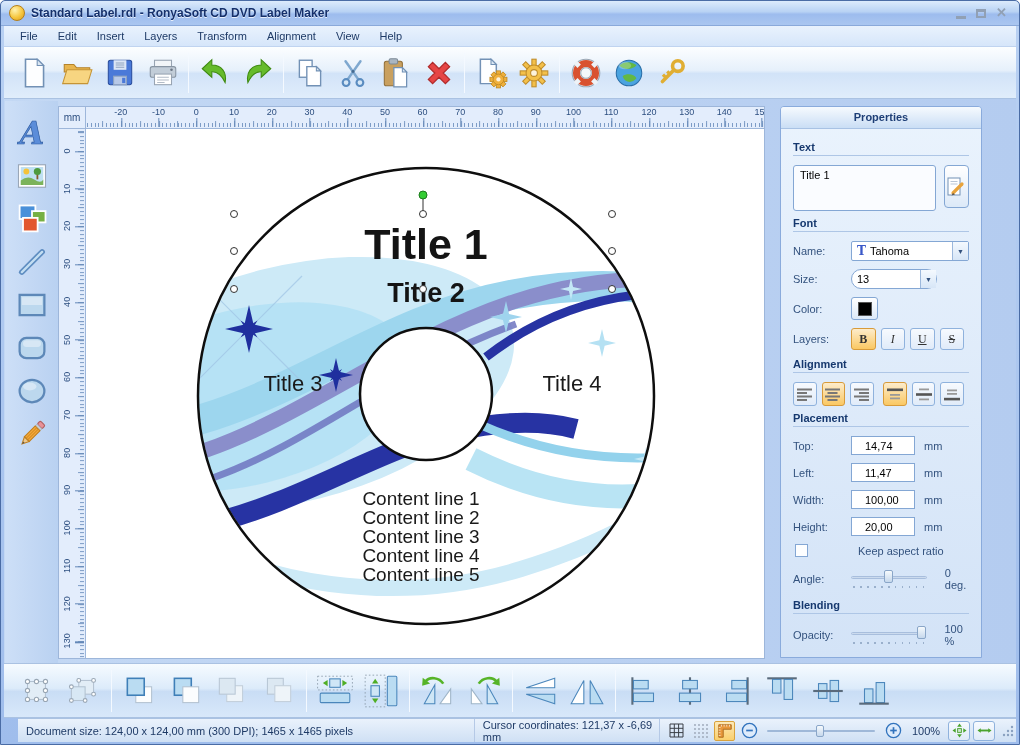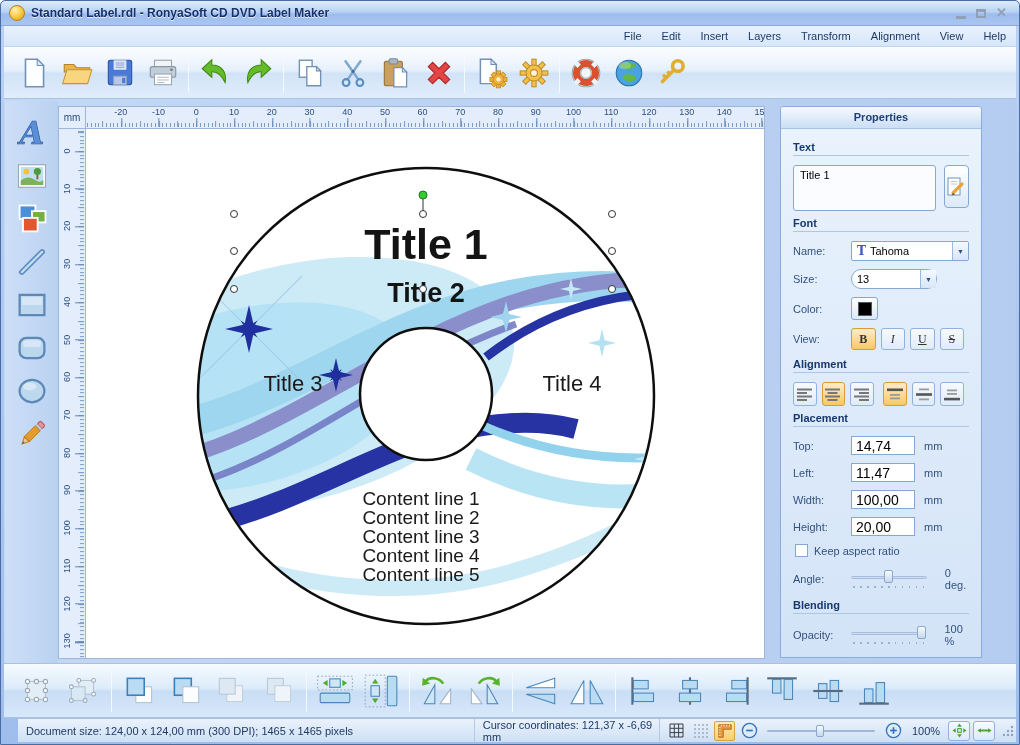--- a/index.html
+++ b/index.html
@@ -9,21 +9,21 @@
   
   .titlebar { position:absolute; top:0; left:0; right:0; height:25px; background:linear-gradient(#dcebfc,#b8d2f4 45%,#9dbcee 55%,#aac6f0); border-bottom:1px solid #8aa9da; border-radius:5px 5px 0 0; display:flex; align-items:center; padding:0 8px; }
   .appicon { width:16px; height:16px; border-radius:50%; background:radial-gradient(circle at 35% 30%, #fff3b0, #f6c63e 55%, #d89a20); border:1px solid #b57f18; margin-right:6px; }
   .title { font-weight:bold; font-size:12px; color:#15306b; text-shadow:0 1px 0 rgba(255,255,255,.75); flex:1; }
   .winbtns { display:flex; gap:10px; align-items:center; margin-right:4px; }
   .wmin { width:10px; height:3px; background:#91a0b4; margin-top:8px; }
   .wmax { width:10px; height:9px; border:2px solid #91a0b4; border-top-width:3px; }
   .wclose { color:#91a0b4; font-weight:bold; font-size:13px; line-height:10px; }
 
   
-  .menubar { position:absolute; top:25px; left:3px; right:3px; height:21px; background:linear-gradient(#e9f2fd,#d6e6fa); border-bottom:1px solid #c0d4f0; display:flex; align-items:center; padding-left:6px;justify-content:flex-end; }
+  .menubar { position:absolute; top:25px; left:3px; right:3px; height:21px; background:linear-gradient(#e9f2fd,#d6e6fa); border-bottom:1px solid #c0d4f0; display:flex; align-items:center; padding-left:6px; }
   .menubar span { padding:3px 10px; color:#1e3a66; cursor:default; }
 
   
   .toolbar { position:absolute; top:46px; left:3px; right:3px; height:52px; background:linear-gradient(#fcfeff,#e6f0fb 46%,#d2e3f8 52%,#e0edfb); border-bottom:1px solid #aac2e2; display:flex; align-items:center; padding-left:8px; }
   .tbtn { width:43px; height:43px; display:flex; align-items:center; justify-content:center; border-radius:3px; }
   .tsep { width:1px; height:40px; background:#b6cbe8; border-right:1px solid #f4f9ff; margin:0 4px; }
 
   .bottombar { position:absolute; top:662px; left:3px; right:3px; height:55px; background:linear-gradient(#f6fbff,#dcebfa 46%,#c9ddf5 52%,#d8e8fa); border-top:1px solid #aac2e2; border-bottom:1px solid #aac2e2; display:flex; align-items:center; padding-left:10px; }
   .bbtn { width:46px; height:46px; display:flex; align-items:center; justify-content:center; border-radius:3px; }
   .bsep { width:1px; height:42px; background:#b6cbe8; border-right:1px solid #f4f9ff; margin:0 5px; }
@@ -53,36 +53,36 @@
   .canvas { position:absolute; left:82px; top:30px; width:679px; height:530px; background:#fff; border-right:1px solid #9db6da; border-bottom:1px solid #9db6da; }
 
   
   .props { position:absolute; left:776px; top:7px; width:202px; height:552px; background:linear-gradient(#eaf3fd,#d3e3f7); border:1px solid #8aabdc; border-radius:4px 4px 0 0; overflow:hidden; }
   .props-header { height:22px; background:linear-gradient(#f6fafe,#cadef5); border-bottom:1px solid #a8c2e4; text-align:center; font-weight:bold; color:#1e3f77; line-height:21px; }
   .props-body { padding:6px 12px 0 12px; }
   .sect { font-weight:bold; color:#16386e; border-bottom:1px solid #aec6e6; padding-bottom:2px; margin:6px 0 9px; }
   .prow { display:flex; align-items:center; margin-bottom:8px; }
   .plabel { width:58px; color:#33527e; flex:0 0 58px; }
   .punit { margin-left:9px; color:#33527e; }
-  .pinput { width:64px; height:19px; border:1px solid #84a7d4; font-size:14px; padding:1px 4px; font-family:"Liberation Sans",sans-serif; background:#fff; color:#000; }
+  .pinput { width:64px; height:19px; border:1px solid #84a7d4; font-size:11px; padding:1px 13px; font-family:"Liberation Sans",sans-serif; background:#fff; color:#000; }
   .textrow { display:flex; align-items:flex-start; margin-bottom:4px; }
   .ptextarea { width:170px; height:46px; background:#fafcff; border:1px solid #84a7d4; border-radius:3px; resize:none; font-size:11px; font-family:"Liberation Sans",sans-serif; padding:3px 6px; color:#000; }
   .editbtn { width:30px; height:43px; margin-left:8px; background:linear-gradient(#ffffff,#dce9f8); border:1px solid #84a7d4; border-radius:4px; display:flex; align-items:center; justify-content:center; }
   .select { height:20px; background:#fff; border:1px solid #84a7d4; border-radius:2px; display:flex; align-items:center; }
   .selval { flex:1; padding:0 5px; display:flex; align-items:center; gap:4px; color:#000; }
   .tt { font-family:"DejaVu Serif",serif; font-weight:bold; color:#3a58c8; font-size:12px; }
   .selarrow { width:16px; height:100%; border-left:1px solid #9cb8dc; background:linear-gradient(#f4f9fe,#d7e6f7); display:flex; align-items:center; justify-content:center; font-size:7px; color:#33527e; }
   .colorbtn { width:27px; height:23px; background:linear-gradient(#ffffff,#dce9f8); border:1px solid #84a7d4; border-radius:3px; display:flex; align-items:center; justify-content:center; }
   .swatch { width:14px; height:14px; background:#000; border:1px solid #555; }
   .stylebtn { width:25px; height:22px; margin-right:5px; background:linear-gradient(#f7fafe,#e0ebf9); border:1px solid #8fb2dd; border-radius:3px; display:flex; align-items:center; justify-content:center; font-family:"Liberation Serif",serif; font-size:12px; color:#333; }
   .stylebtn.active, .alnbtn.active { background:linear-gradient(#fdeccb,#fac863); border-color:#d89b3a; }
   .alnrow { display:flex; align-items:center; margin-bottom:4px; }
   .alnbtn { width:29px; height:24px; margin-right:5px; background:linear-gradient(#f7fafe,#e0ebf9); border:1px solid #8fb2dd; border-radius:3px; display:flex; align-items:center; justify-content:center; }
   .alngap { width:6px; }
-  .checkrow { display:flex; align-items:center; margin:2px 0 10px 2px; color:#33527e; }
+  .checkrow { display:flex; align-items:center; margin:2px 0 10px 2px; color:#33527e;gap:44px; }
   .checkbox { width:13px; height:13px; background:#fdfeff; border:1px solid #84a7d4; margin-right:6px; }
   .slider { position:relative; width:96px; height:18px; }
   .slider .track { position:absolute; left:0; right:0; top:6px; height:3px; background:linear-gradient(#b9cce6,#dde9f6); border:1px solid #a8bedd; border-radius:2px; }
   .slider .thumb { position:absolute; top:0; width:9px; height:13px; background:linear-gradient(#f6fafd,#c6d8ec); border:1px solid #8aa6c8; border-radius:2px; }
   .slider .dots { position:absolute; left:2px; right:0; bottom:0; height:2px; background:repeating-linear-gradient(to right,#9ab0cc 0 1.5px,transparent 1.5px 7px); }
   .sliderval { margin-left:18px; color:#33527e; }
 
   
   .statusbar { position:absolute; top:717px; left:17px; right:3px; height:24px; background:linear-gradient(#eaf2fc,#cfe0f4); border-top:1px solid #aac2e2; display:flex; align-items:center; color:#1e3a66; }
   .sseg1 { width:502px; padding-left:8px; border-right:1px solid #b5c9e6; height:100%; display:flex; align-items:center; }
@@ -471,21 +471,21 @@
             <span class="selarrow">▼</span>
           </div>
         </div>
         <div class="prow">
           <span class="plabel">Color:</span>
           <div class="colorbtn">
               <div class="swatch"></div>
             </div>
         </div>
         <div class="prow">
-          <span class="plabel">View:</span>
+          <span class="plabel">Layers:</span>
           <div class="stylebtn active" style="font-weight:bold;">B</div>
           <div class="stylebtn" style="font-style:italic;">I</div>
           <div class="stylebtn" style="text-decoration:underline;">U</div>
           <div class="stylebtn" style="text-decoration:line-through;">S</div>
         </div>
 
         <div class="sect">Alignment</div>
         <div class="alnrow">
           <div class="alnbtn">
               <svg width="20" height="15" viewBox="0 0 20 15">

